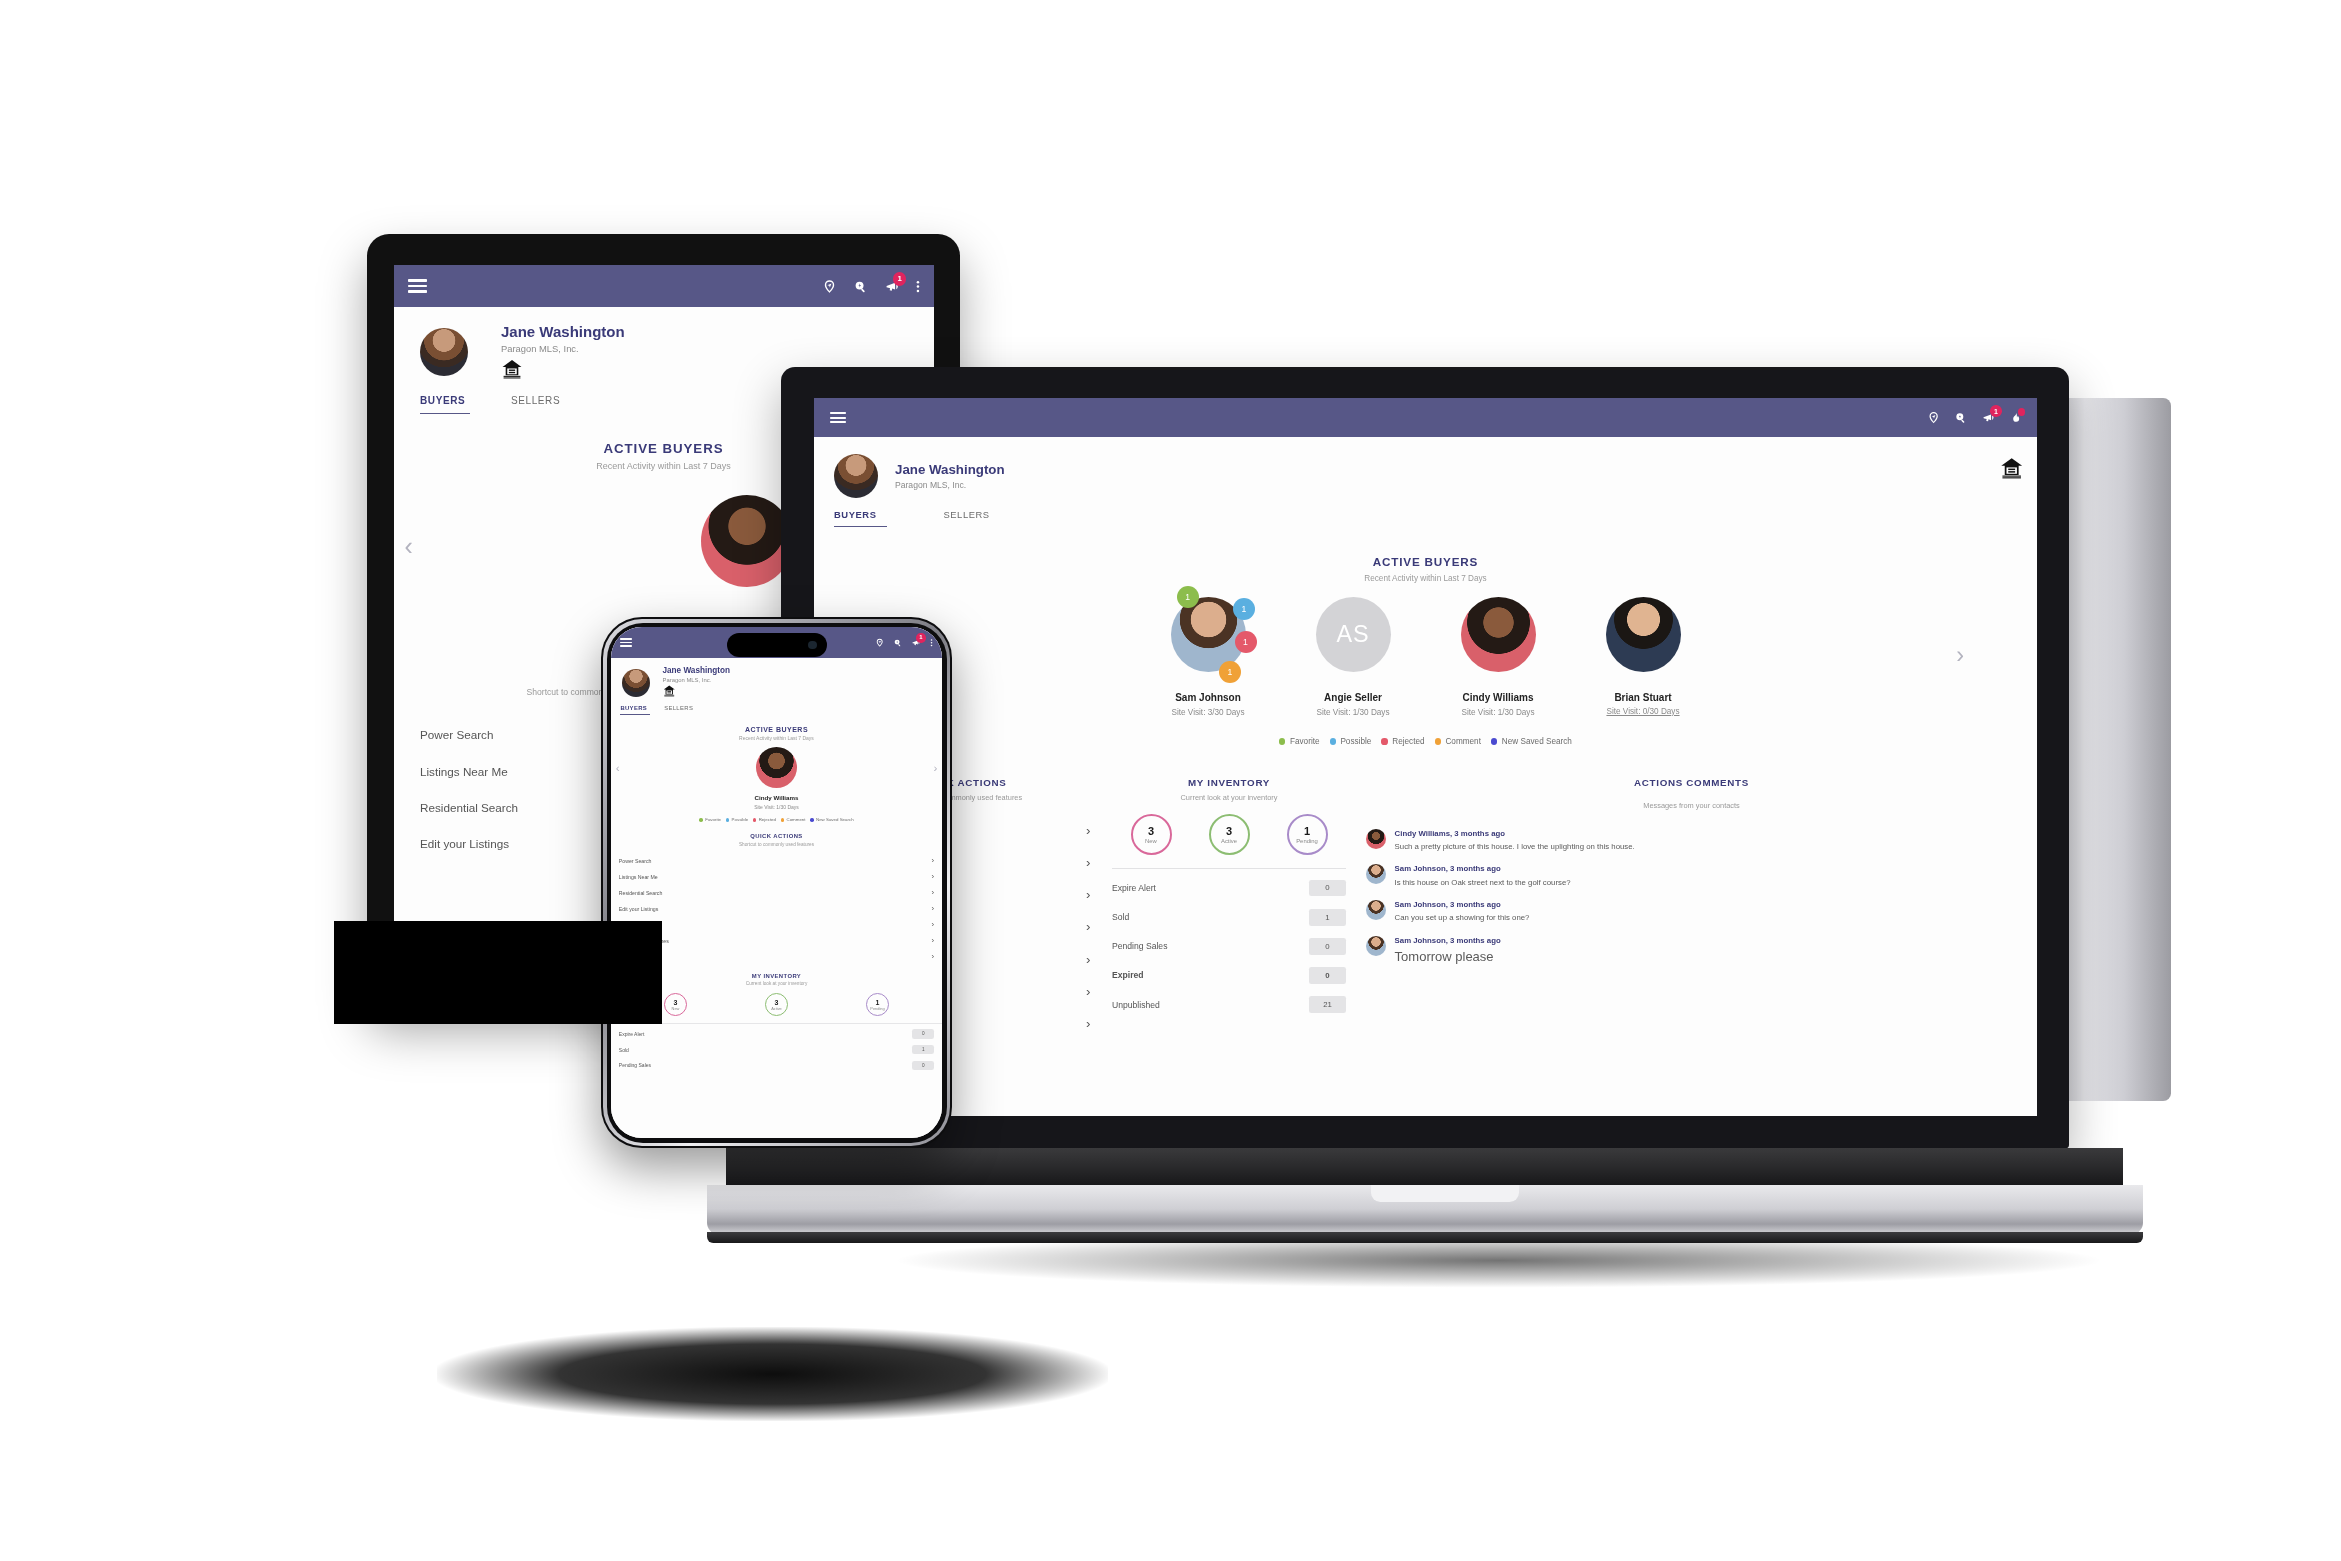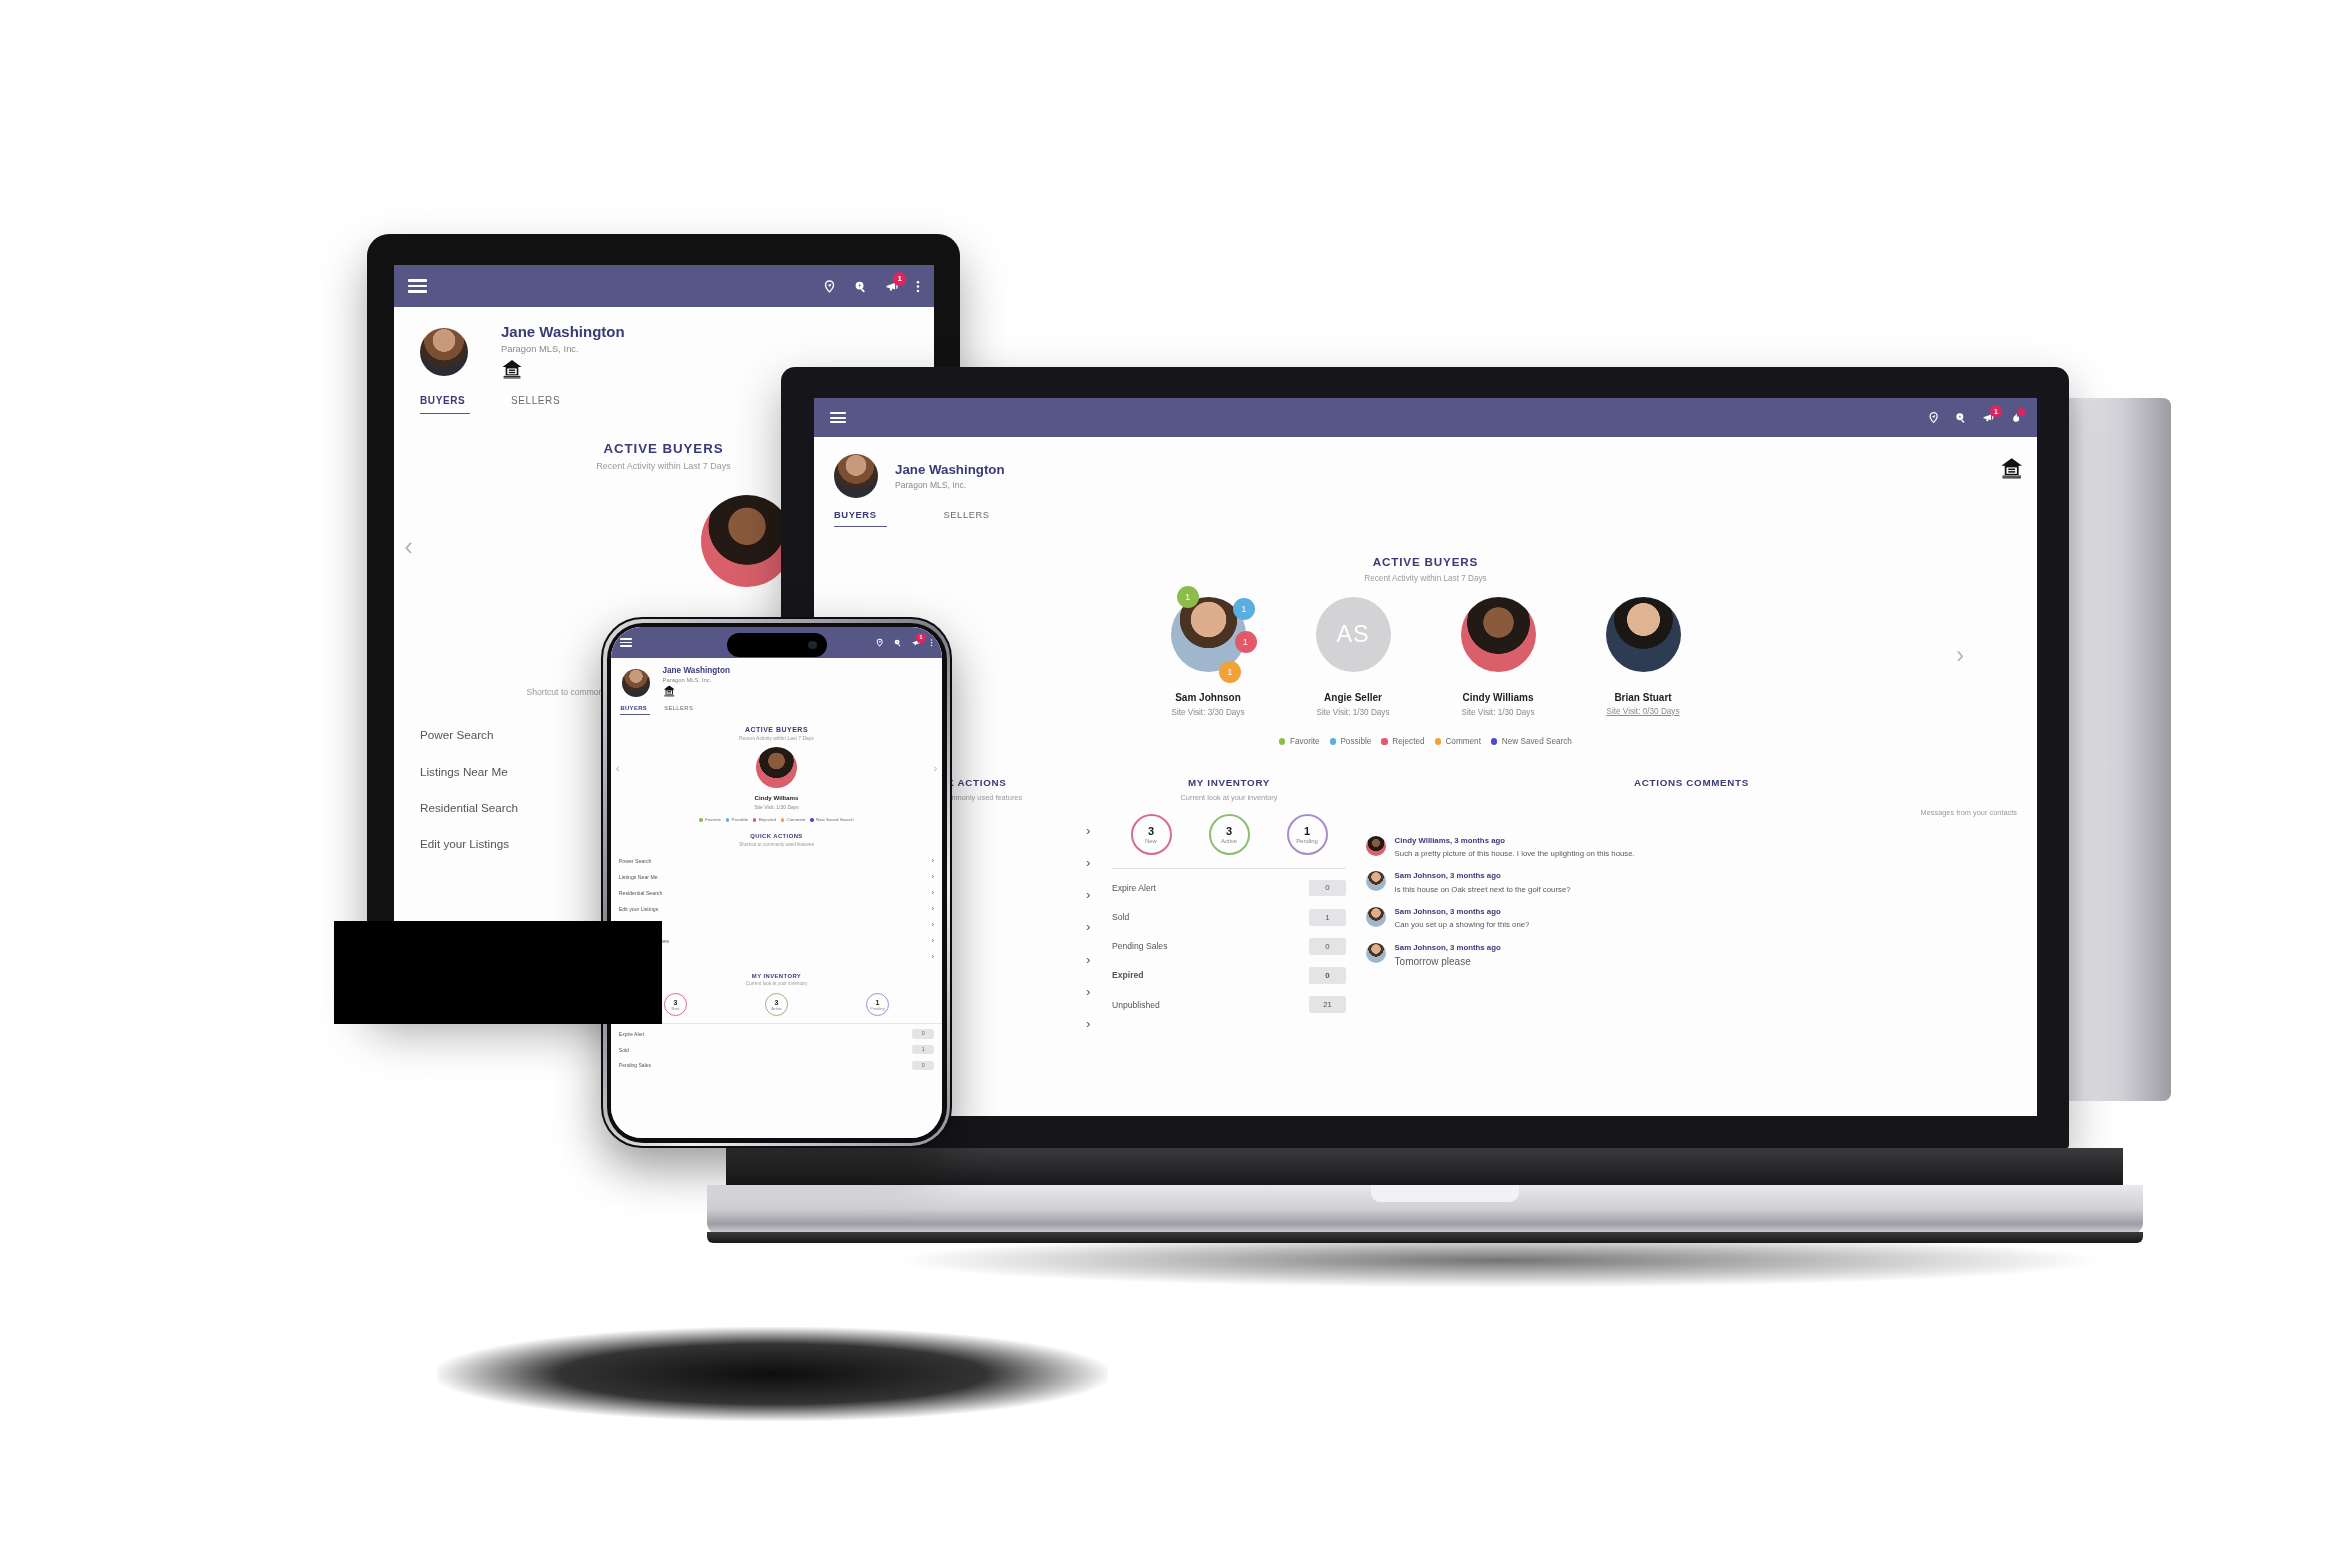--- a/index.html
+++ b/index.html
@@ -494,21 +494,21 @@
               </div>
               <div class="inv-row" style="font-size:8.6px;padding:6.2px 0;">
                 <span>Unpublished</span>
                 <span class="inv-pill" style="width:37px;padding:3.9px 0;font-size:7.8px;">21</span>
               </div>
             </div>
           </div>
 
           <div style="flex:1;">
             <div class="sec-title" style="font-size:9.8px;">ACTIONS COMMENTS</div>
-            <div class="sec-sub" style="font-size:7.4px;margin-top:20px;text-align:right;">Messages from your contacts</div>
+            <div class="sec-sub" style="font-size:7.4px;margin-top:13px;">Messages from your contacts</div>
             <div style="margin-top:12.5px;">
               <div class="cmt" style="gap:8.6px;padding:6.2px 0;">
                 <div class="cmt-av ph-cindy" style="width:20px;height:20px;"></div>
                 <div style="flex:1;">
                   <div class="cmt-head" style="font-size:7.8px;">Cindy Williams, 3 months ago</div>
                   <div class="cmt-body" style="font-size:7.8px;margin-top:3.1px;line-height:1.45;">Such a pretty picture of this house. I love the uplighting on this house.</div>
                 </div>
               </div>
               <div class="cmt" style="gap:8.6px;padding:6.2px 0;">
                 <div class="cmt-av ph-sam" style="width:20px;height:20px;"></div>
@@ -521,21 +521,21 @@
                 <div class="cmt-av ph-sam" style="width:20px;height:20px;"></div>
                 <div style="flex:1;">
                   <div class="cmt-head" style="font-size:7.8px;">Sam Johnson, 3 months ago</div>
                   <div class="cmt-body" style="font-size:7.8px;margin-top:3.1px;line-height:1.45;">Can you set up a showing for this one?</div>
                 </div>
               </div>
               <div class="cmt" style="gap:8.6px;padding:6.2px 0;">
                 <div class="cmt-av ph-sam" style="width:20px;height:20px;"></div>
                 <div style="flex:1;">
                   <div class="cmt-head" style="font-size:7.8px;">Sam Johnson, 3 months ago</div>
-                  <div class="cmt-body" style="font-size:10px;margin-top:3.1px;line-height:1.45;">Tomorrow please</div>
+                  <div class="cmt-body" style="font-size:13px;margin-top:3.1px;line-height:1.45;">Tomorrow please</div>
                 </div>
               </div>
             </div>
           </div>
 
         </div>
       </div>
     </div>
     <div class="hingebar"></div>
     <div class="base"></div>

